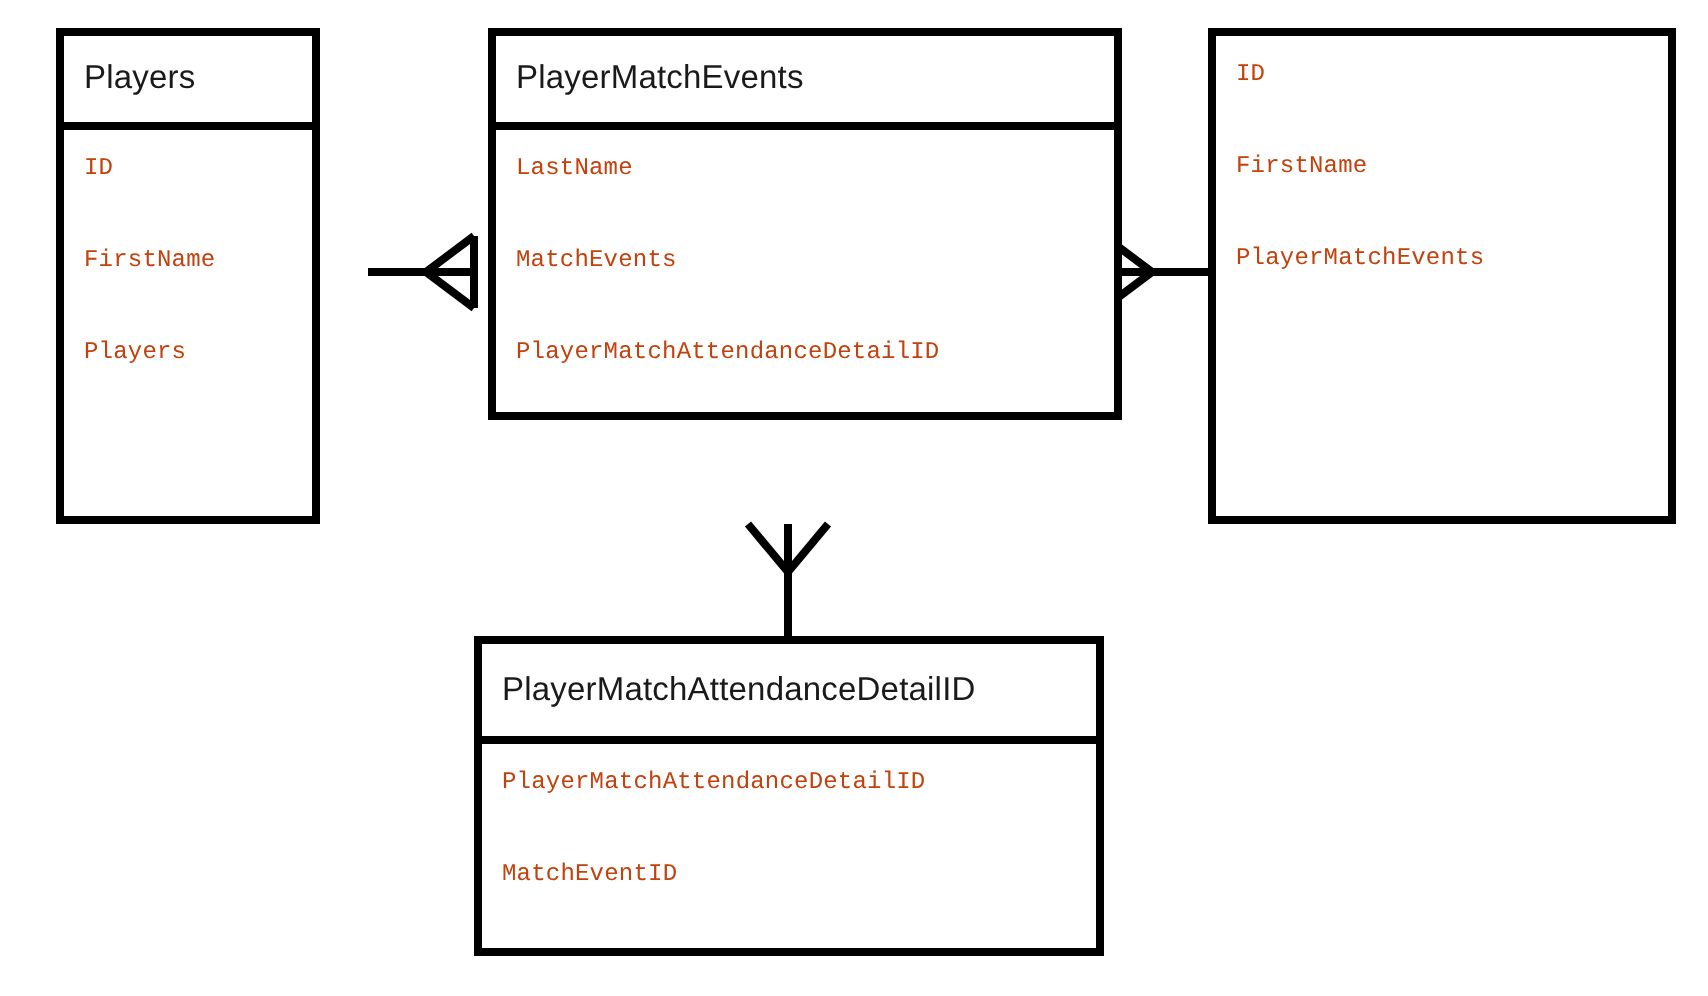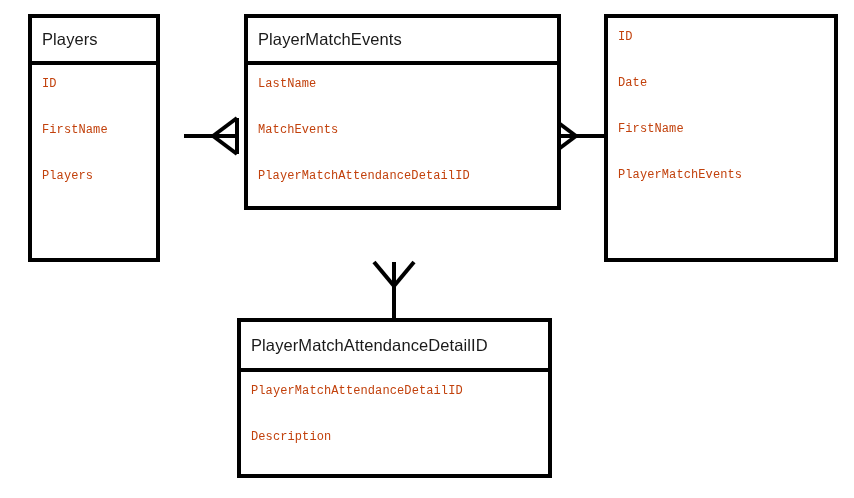--- a/index.html
+++ b/index.html
@@ -120,29 +120,28 @@
     <div class="entity-body">
       <div class="attr-row">LastName</div>
       <div class="attr-row">MatchEvents</div>
       <div class="attr-row">PlayerMatchAttendanceDetailID</div>
     </div>
   </div>
 
   <div class="entity" style="left:604px; top:14px; width:234px; height:248px;">
     <div class="entity-body">
       <div class="attr-row">ID</div>
-      <div class="attr-row">Date</div>
       <div class="attr-row">FirstName</div>
       <div class="attr-row">PlayerMatchEvents</div>
     </div>
   </div>
 
   <div class="entity" style="left:237px; top:318px; width:315px; height:160px;">
     <div class="entity-header" style="height:50px;">
       <span class="entity-title">PlayerMatchAttendanceDetailID</span>
     </div>
     <div class="entity-body">
       <div class="attr-row">PlayerMatchAttendanceDetailID</div>
-      <div class="attr-row">Description</div>
+      <div class="attr-row">MatchEventID</div>
     </div>
   </div>
 
 </div>
 
 </body></html>

